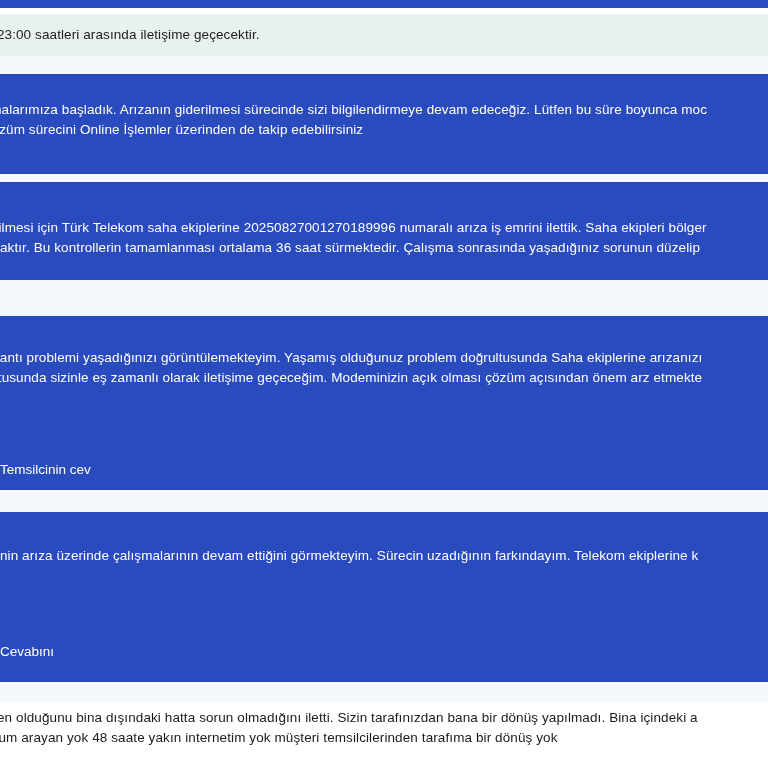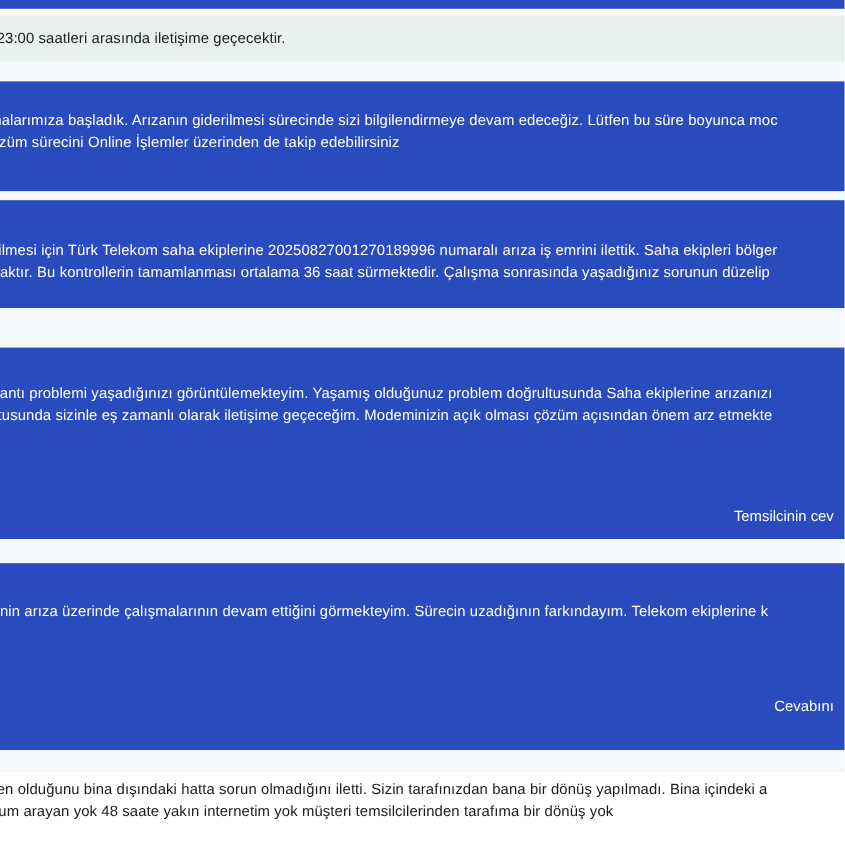--- a/index.html
+++ b/index.html
@@ -61,21 +61,20 @@
     padding-right: 0;
   }
   
   .bleed {
     margin-left: -84px;
     padding-right: 0;
   }
   .signline {
     font-size: 13.5px;
     line-height: 20px;
-    text-align: right;
     padding-right: 10px;
   }
   .gap {
     background: #f4f7fb;
   }
 </style>
 </head>
 <body>
 
 <div class="page">
@@ -106,21 +105,21 @@
     <div class="body bleed" style="padding-top:32px;">ağladım. Bağlantı problemi yaşadığınızı görüntülemekteyim. Yaşamış olduğunuz problem doğrultusunda Saha ekiplerine arızanızı
 bilgiler doğrultusunda sizinle eş zamanlı olarak iletişime geçeceğim. Modeminizin açık olması çözüm açısından önem arz etmekte</div>
     <div class="signline" style="margin-top:62px;">Temsilcinin cev</div>
   </div>
 
   <div class="msg gap" style="left:0; top:490px; height:22px;"></div>
 
   <div class="msg agent" style="left:0; top:512px; height:170px;">
     <div class="body bleed" style="padding-top:34px;">lekom ekiplerinin arıza üzerinde çalışmalarının devam ettiğini görmekteyim. Sürecin uzadığının farkındayım. Telekom ekiplerine k
 eceğim.</div>
-    <div class="signline" style="margin-top:36px;">Cevabını</div>
+    <div class="signline" style="margin-top:46px;">Cevabını</div>
   </div>
 
   <div class="msg gap" style="left:0; top:682px; height:20px;"></div>
 
   <div class="msg customer" style="left:0; top:702px; height:66px;">
     <div class="body bleed" style="padding-top:6px;">nın bina içinden olduğunu bina dışındaki hatta sorun olmadığını iletti. Sizin tarafınızdan bana bir dönüş yapılmadı. Bina içindeki a
 talep oluşturdum arayan yok 48 saate yakın internetim yok müşteri temsilcilerinden tarafıma bir dönüş yok</div>
   </div>
 
 </div>

